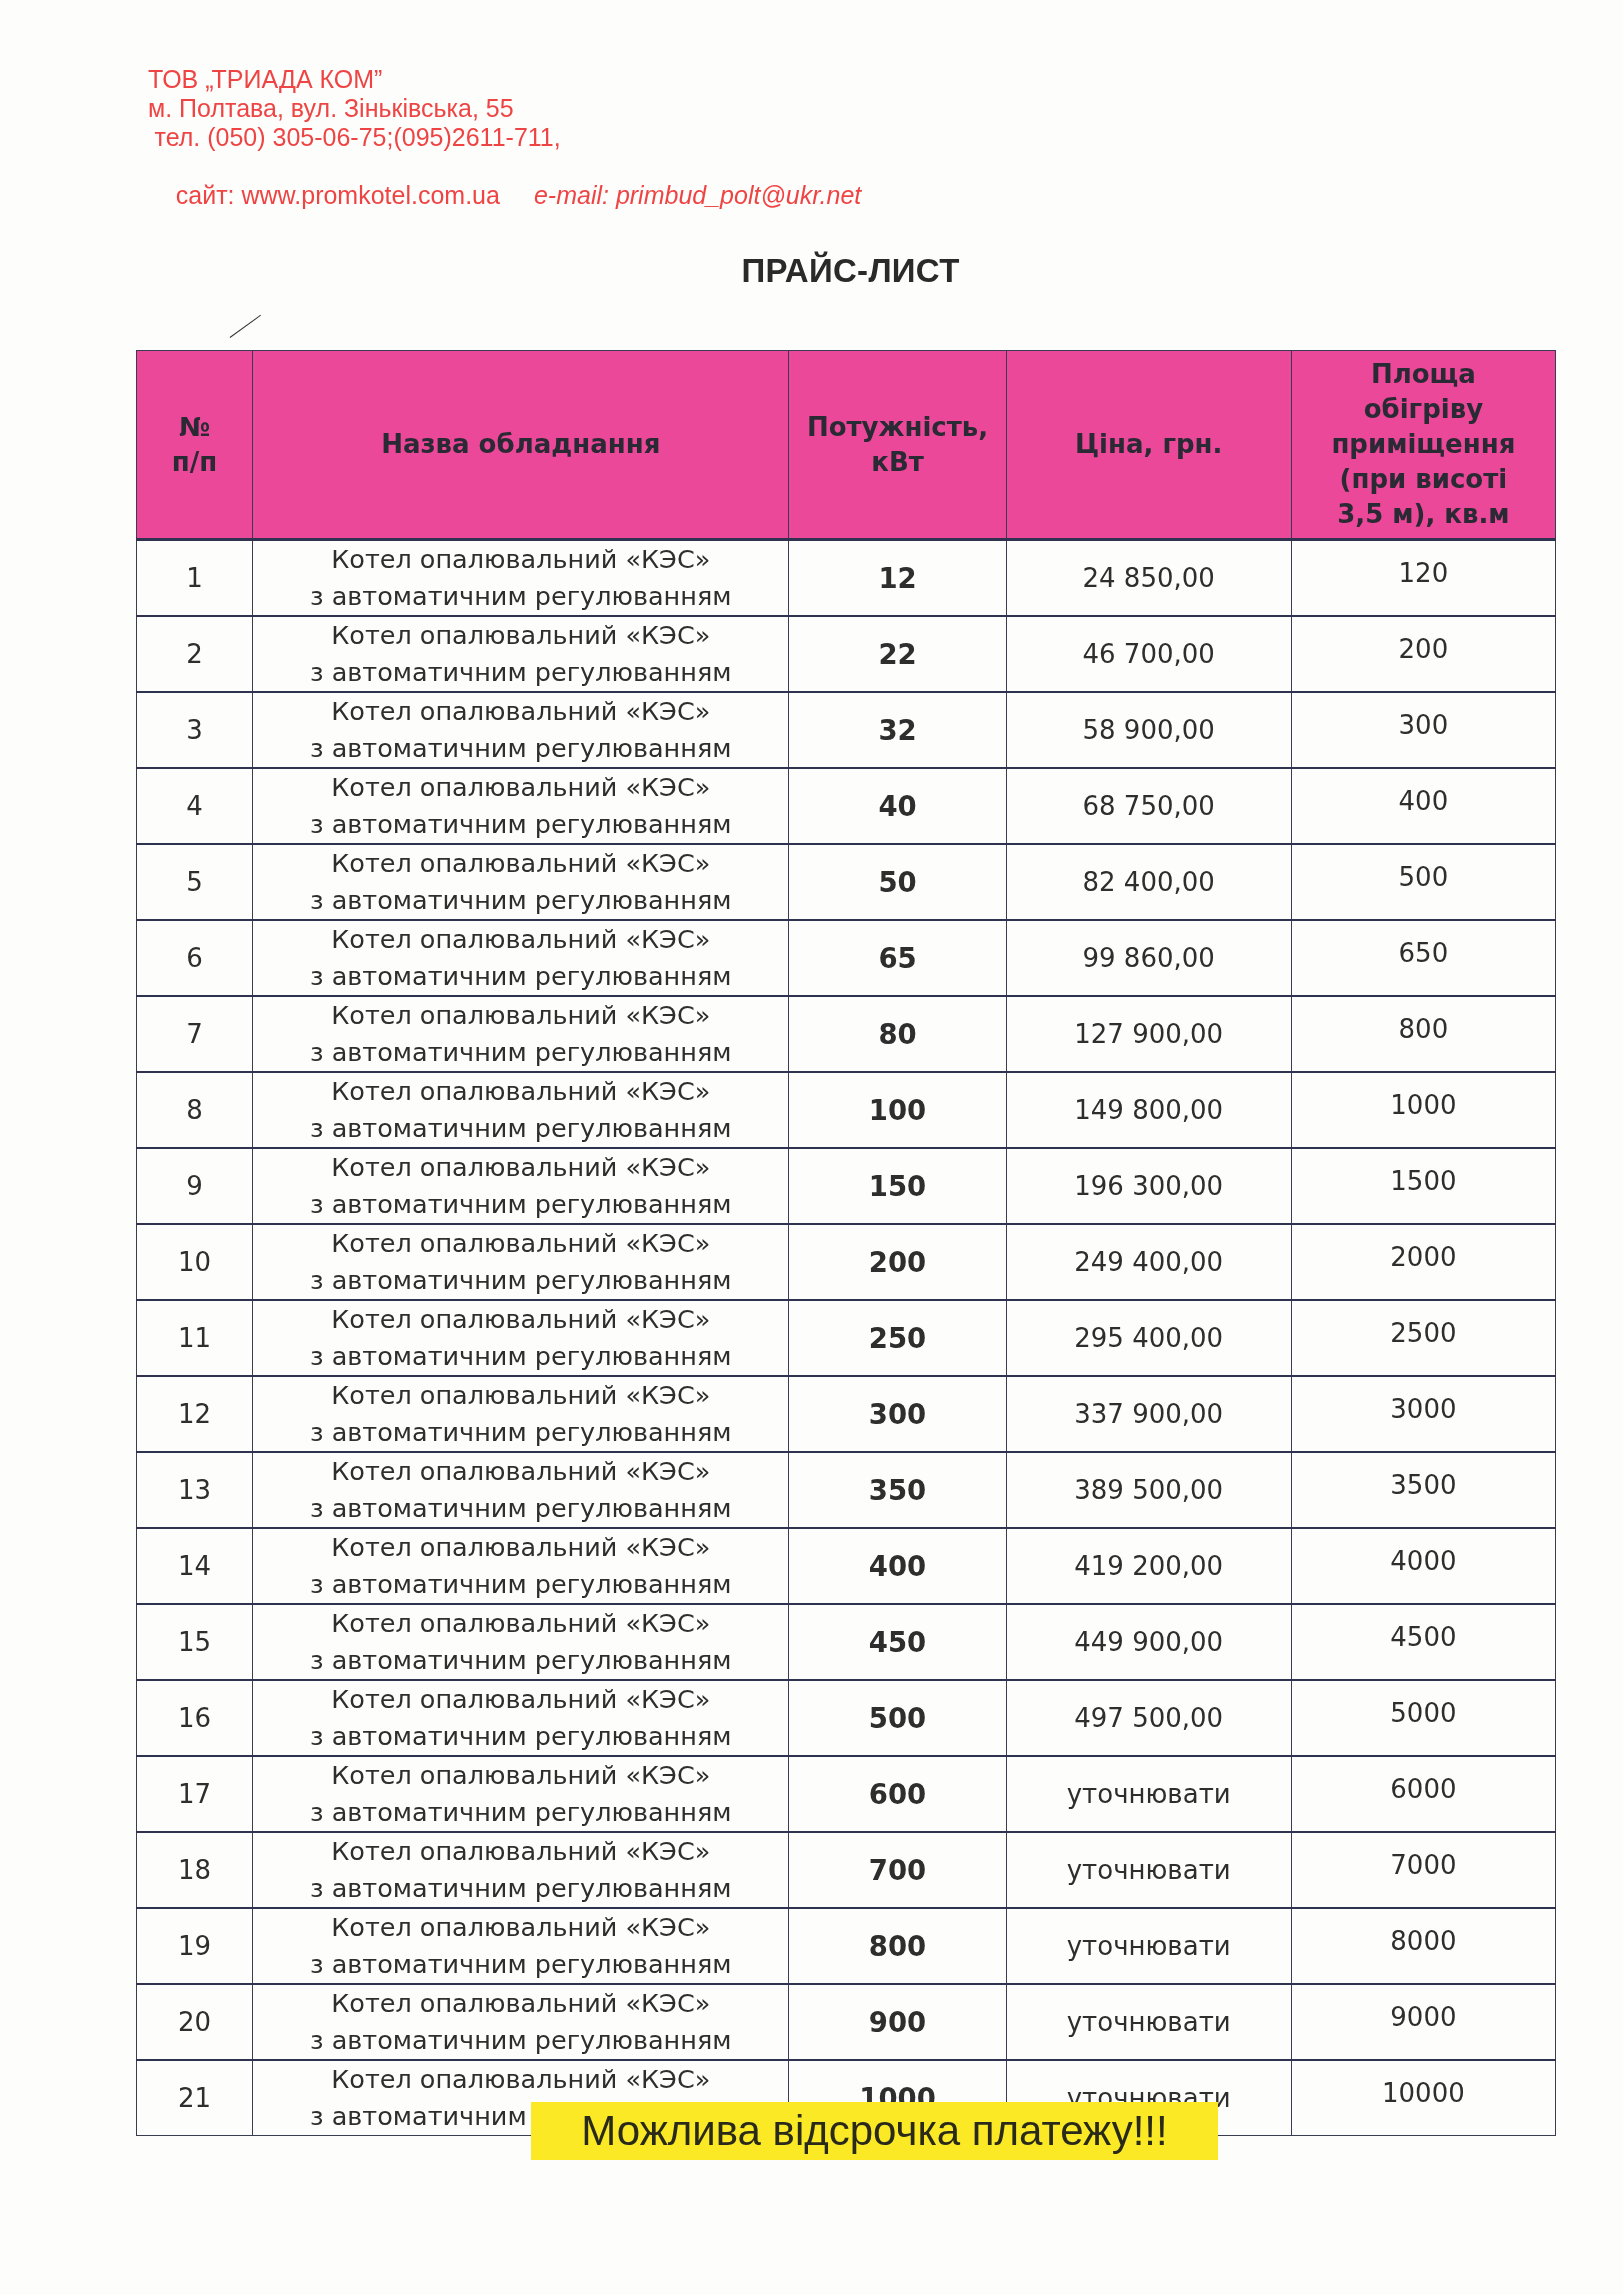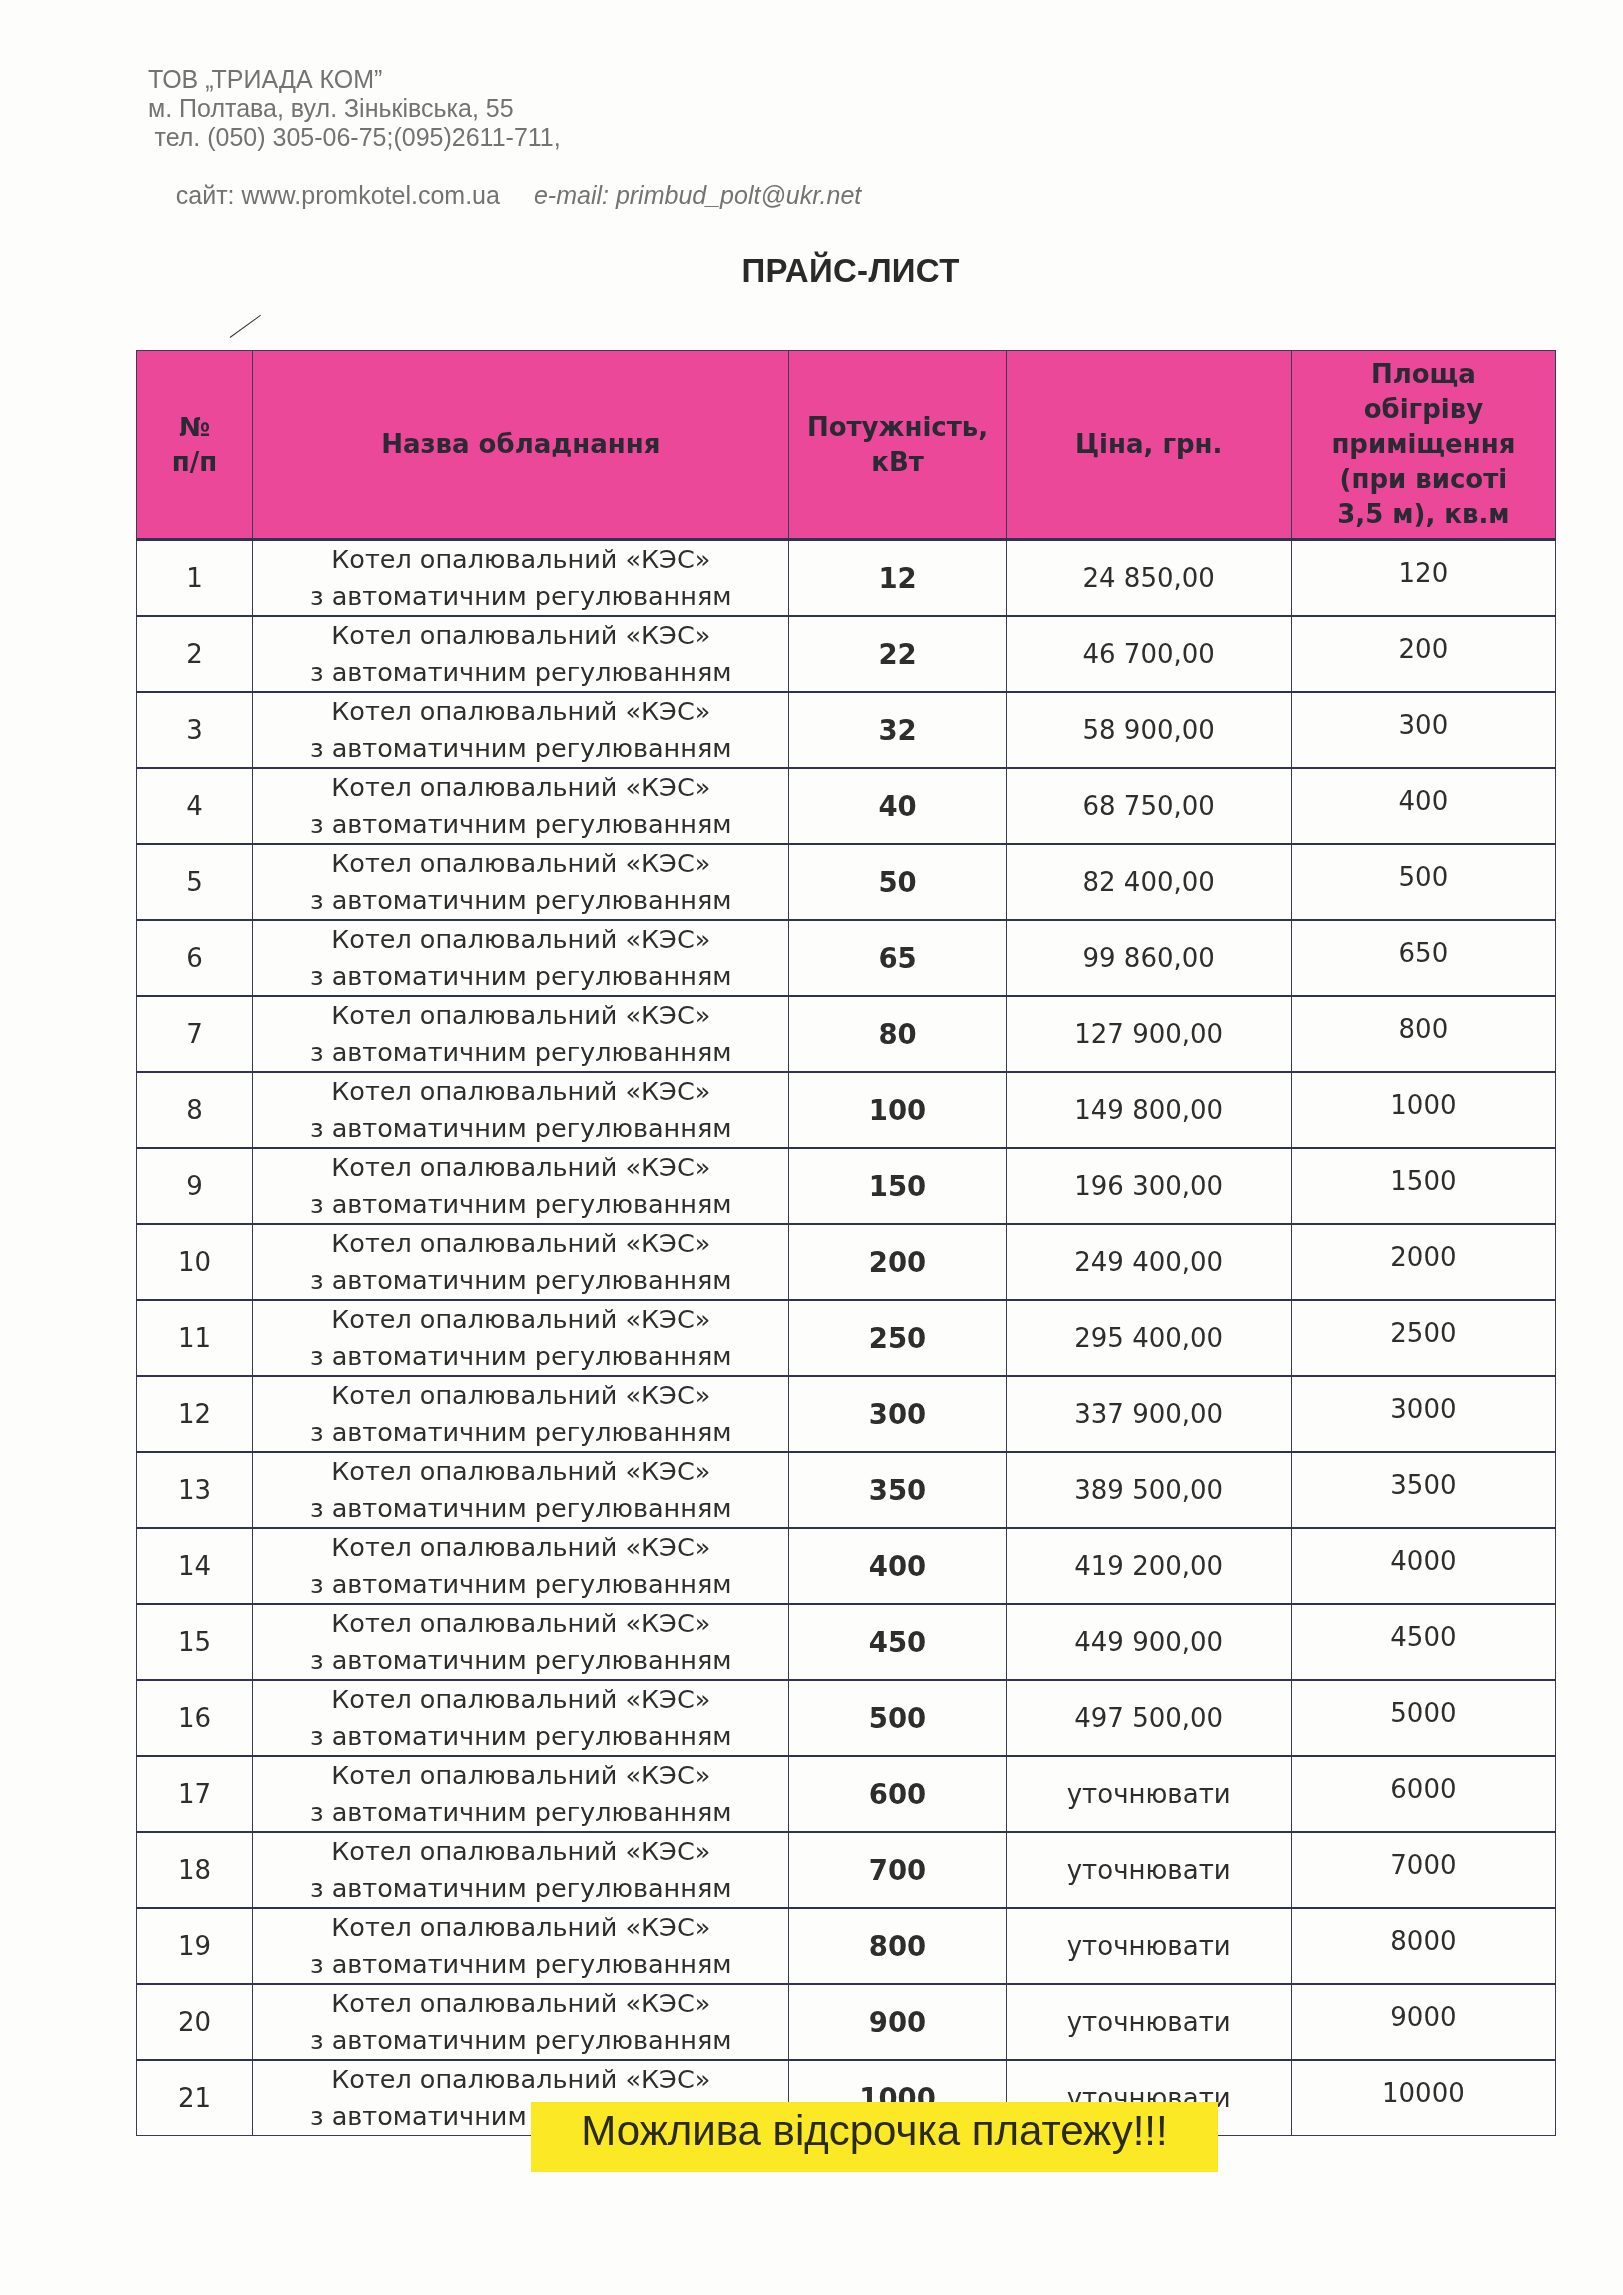--- a/index.html
+++ b/index.html
@@ -15,21 +15,21 @@
       color: #2b2b2b;
       font-family: "Liberation Sans", sans-serif;
     }
     .company {
       position: absolute;
       left: 148px;
       top: 65px;
       font-family: "Liberation Sans", sans-serif;
       font-size: 25px;
       line-height: 29px;
-      color: #737373;
+      color: #ef4444;
     }
     .company div { white-space: pre; }
     .company .tel { padding-left: 6.5px; }
     .company .web-row span { display: inline-block; }
     .company .web-row .email-part { margin-left: 34px; font-style: italic; }
 
     .title {
       position: absolute;
       left: 0;
       width: 1701px;
@@ -95,21 +95,21 @@
     table.price td.name-cell { font-size: 25.5px; line-height: 37px; margin-top: 7px; }
     table.price td.power-cell { font-weight: bold; font-size: 27.5px; }
     table.price td.area-cell { vertical-align: top; padding-top: 14.4px; text-align: center; }
     table.price td.price-cell { vertical-align: middle; margin-left: 40px; }
 
     .banner {
       position: absolute;
       left: 531px;
       top: 2102px;
       width: 687px;
-      height: 70px;
+      height: 58px;
       background: #fbe926;
       text-align: center;
       font-family: "Liberation Sans", sans-serif;
       font-size: 42px;
       line-height: 58px;
       color: #2a2a1a;
       white-space: nowrap;
       overflow: hidden;
     }
   </style>

